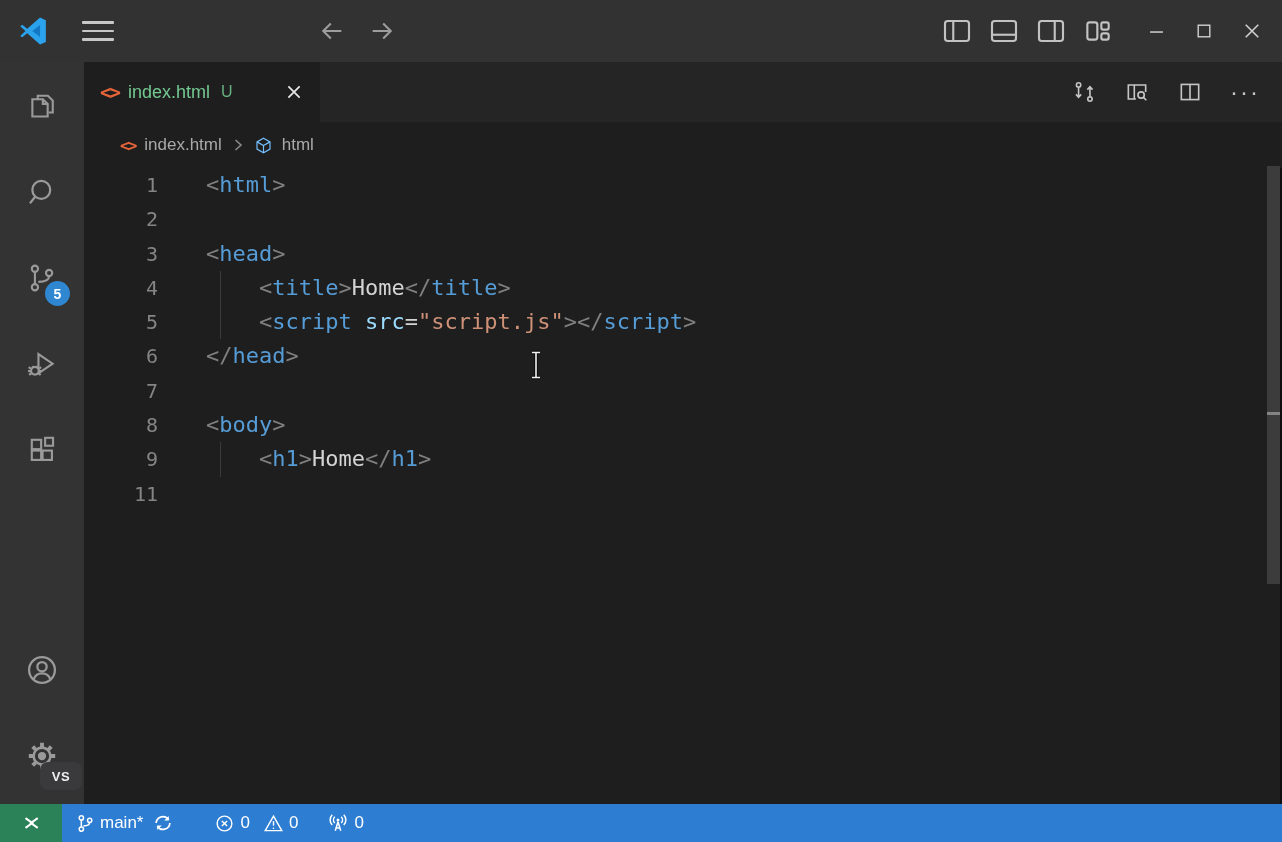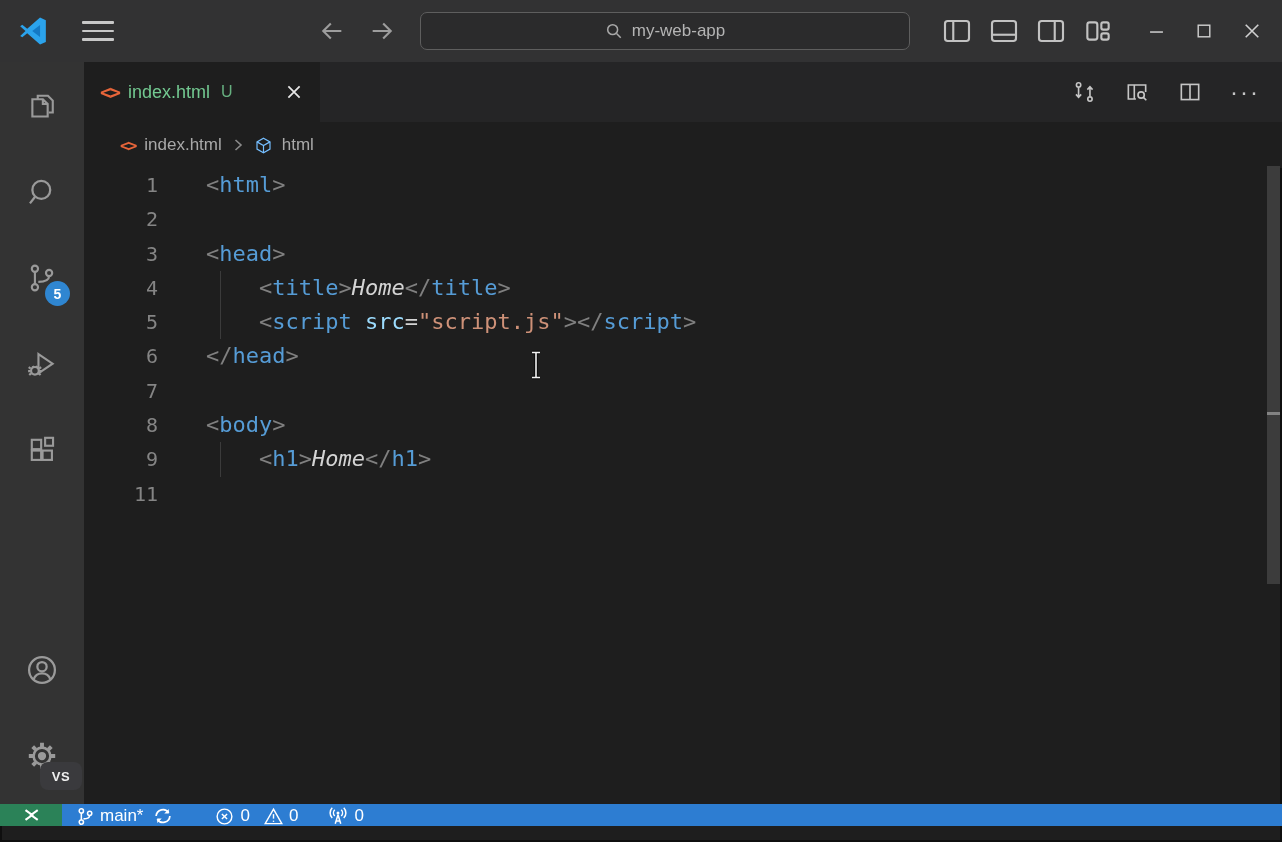--- a/index.html
+++ b/index.html
@@ -69,27 +69,27 @@
   .row.guide::before{ content:""; position:absolute; left:136px; top:0; bottom:0; width:1px; background:#3b3b3b; }
   .row.current::after{ content:""; position:absolute; left:122px; right:0; top:0; bottom:0;
       border-top:1px solid #3a3a3a; border-bottom:1px solid #3a3a3a; }
   .row.current .ln{ color:#c6c6c6; }
   .tk-p{ color:var(--punct_gray,#808080); }
   .tk-t{ color:var(--tag_blue,#569CD6); }
   .tk-a{ color:var(--attr_blue,#9CDCFE);margin-top:21px; }
   .tk-o{ color:#d4d4d4; }
   .tk-s{ color:var(--string_orange,#CE9178); }
   .tk-k{ color:var(--string_orange,#CE9178); text-decoration-thickness:2px; text-underline-offset:5px; }
-  .tk-x{ color:#d4d4d4;font-style:italic; }
+  .tk-x{ color:#d4d4d4; }
   .scrollbar{ position:absolute; top:-2px; right:2px; width:13px; height:418px; background:rgba(121,121,121,.34); }
   .scrollbar::after{ content:""; position:absolute; left:0; right:0; top:246px; height:3px; background:rgba(190,190,190,.55); }
 
   
-  .statusbar{ position:absolute; left:0; right:0; bottom:16px; height:22px; background:var(--statusbar_blue,#2D7DD2);
-      display:flex; align-items:flex-end; color:#fff; font-size:17px; }
+  .statusbar{ position:absolute; left:0; right:0; bottom:0; height:38px; background:var(--statusbar_blue,#2D7DD2);
+      display:flex; align-items:center; color:#fff; font-size:17px; }
   .sb-remote{ width:62px; height:100%; background:var(--remote_green,#2B8258); display:flex; align-items:center; justify-content:center; }
   .sb-item{ display:flex; align-items:center; gap:6px; cursor:pointer; }
   .sb-left{ display:flex; align-items:center; }
   .sb-branch{ margin-left:14px; gap:5px; }
   .sb-sync{ margin-left:10px; }
   .sb-problems{ margin-left:42px; gap:6px; }
   .sb-problems .cnt{ margin-right:8px; }
   .sb-ports{ margin-left:30px; }
   .sb-right{ margin-left:auto; display:flex; align-items:center; }
   .sb-right .sb-item{ margin-left:35px; }
@@ -115,27 +115,20 @@
 
     <div class="nav-arrows">
       <svg class="nav" viewBox="0 0 24 24" fill="none" stroke="currentColor" stroke-width="1.8">
         <path d="M20 12 H5 M11 5.5 L4.5 12 11 18.5"></path>
       </svg>
       <svg class="nav" viewBox="0 0 24 24" fill="none" stroke="currentColor" stroke-width="1.8">
         <path d="M4 12 H19 M13 5.5 L19.5 12 13 18.5"></path>
       </svg>
     </div>
 
-    <div class="cmd-center">
-      <svg width="18" height="18" viewBox="0 0 20 20" fill="none" stroke="#a8a8a8" stroke-width="1.7">
-        <circle cx="8.5" cy="8.5" r="5.5"></circle>
-          <path d="M12.8 12.8 L17.5 17.5"></path>
-      </svg>
-      <span>my-web-app</span>
-    </div>
 
     <div class="layout-group">
       <svg class="lg" viewBox="0 0 24 24" fill="none" stroke="currentColor" stroke-width="1.6">
         <rect x="3" y="4.5" width="18" height="15" rx="2"></rect>
           <path d="M9.2 4.5 V19.5"></path>
       </svg>
       <svg class="lg" viewBox="0 0 24 24" fill="none" stroke="currentColor" stroke-width="1.6">
         <rect x="3" y="4.5" width="18" height="15" rx="2"></rect>
           <path d="M3 14.8 H21"></path>
       </svg>

